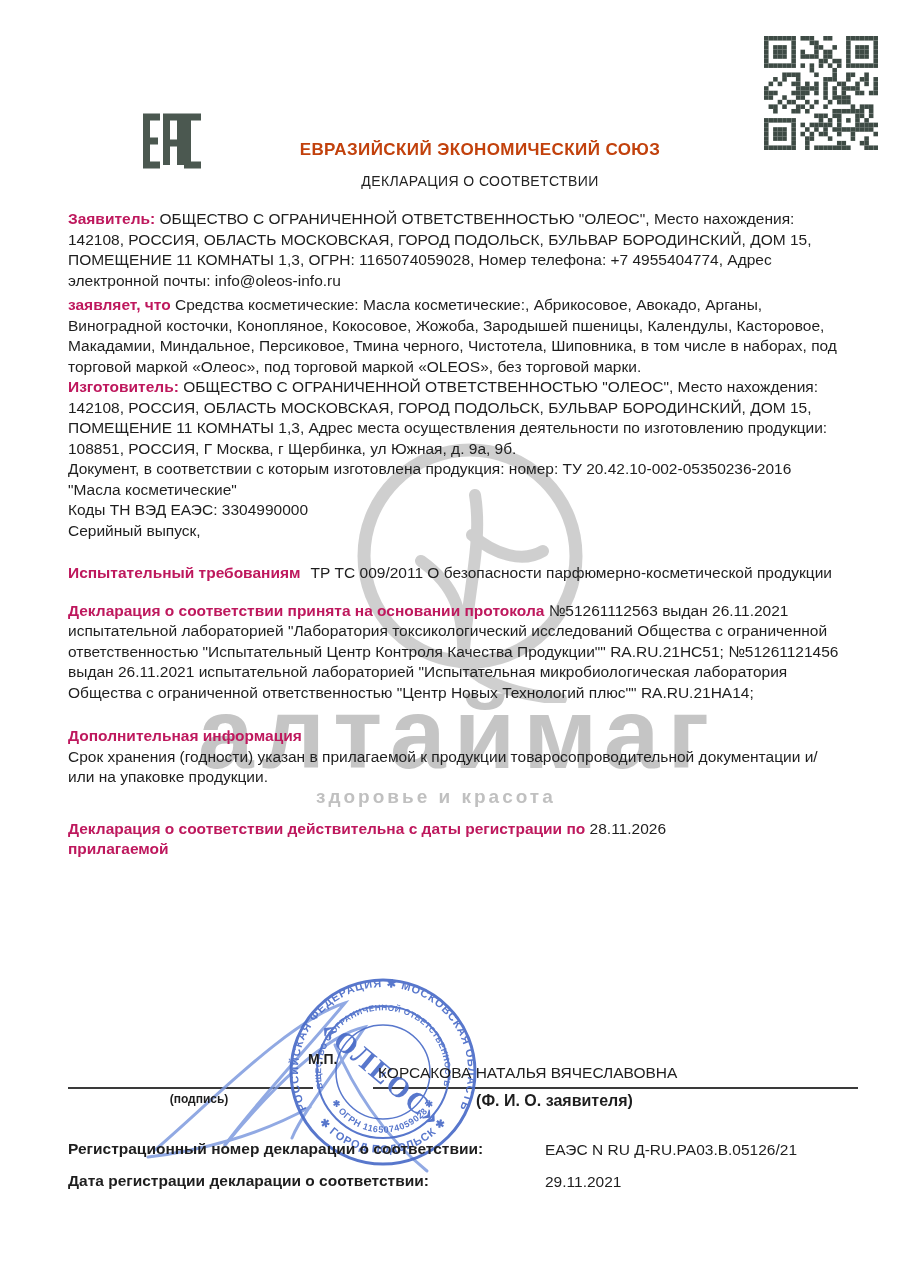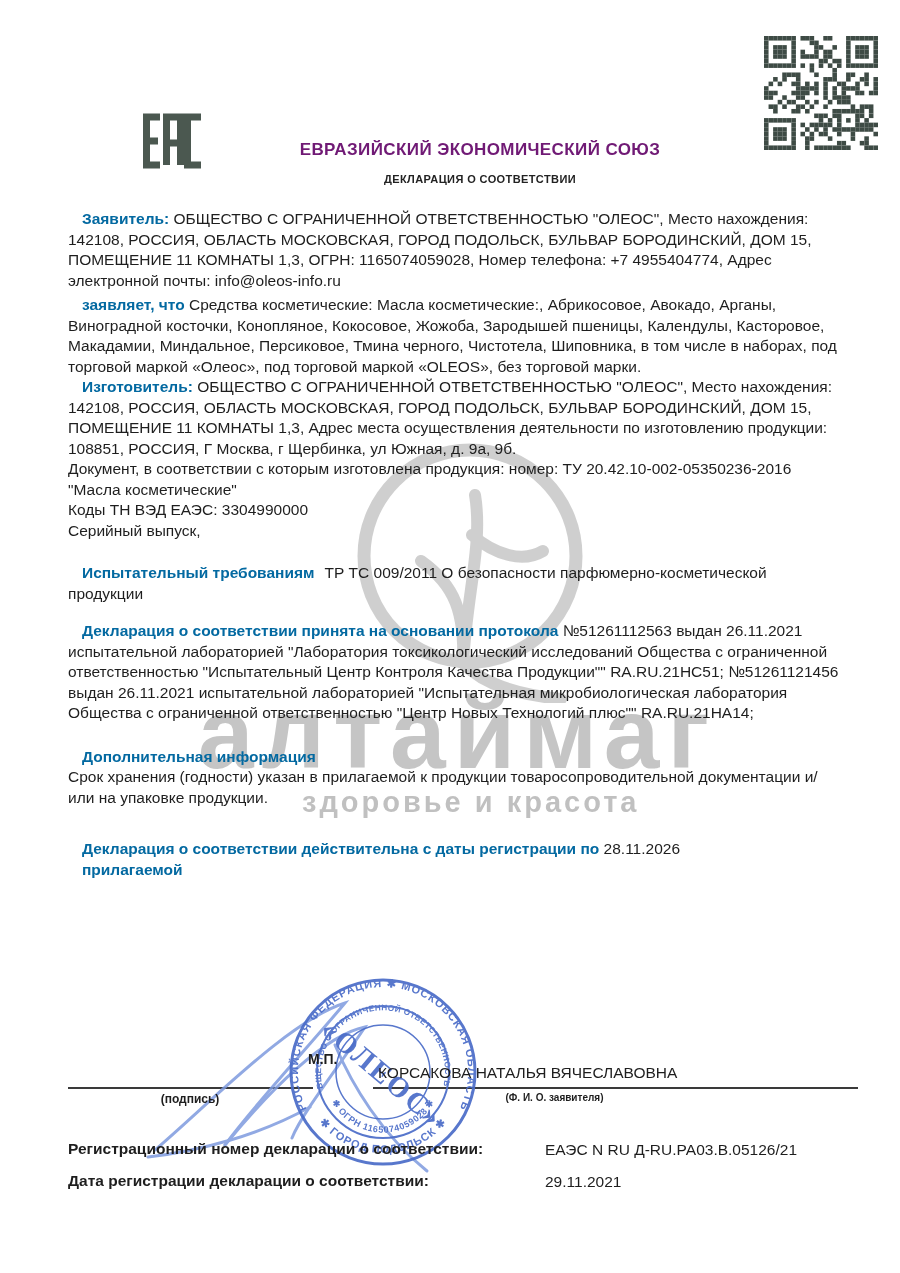--- a/index.html
+++ b/index.html
@@ -2,47 +2,47 @@
 <html><head>
 <meta charset="utf-8">
 <style>
   html,body{margin:0;padding:0;background:#e8e8e8;}
   .page{position:relative;width:900px;height:1273px;margin:0 auto;background:#ffffff;
         font-family:"Liberation Sans",sans-serif;color:#1e1e1e;overflow:hidden;}
   
   .eac-mark{position:absolute;left:140px;top:113px;}
   .qr{position:absolute;left:764px;top:36px;}
   .titles{position:absolute;left:170px;top:140px;width:620px;text-align:center;}
-  .title-union{font-size:17px;font-weight:bold;letter-spacing:.4px;color:#701a75;}
-  .title-doc{font-size:11px;font-weight:bold;letter-spacing:.4px;color:#222;margin-top:13px;}
+  .title-union{font-size:17px;font-weight:bold;letter-spacing:.4px;color:#c2410c;}
+  .title-doc{font-size:14px;font-weight:normal;letter-spacing:.4px;color:#222;margin-top:13px;}
   
   .content{position:absolute;left:68px;top:209px;width:772px;font-size:15.5px;line-height:20.5px;z-index:1;}
-  .content b{color:#0369a1;margin-left:14px;}
+  .content b{color:#be185d;}
   .par{margin:0;}
   .gap4{margin-top:4px;} .gap16{margin-top:22px;} .gap17{margin-top:17px;}
   .gap23{margin-top:23px;} .gap32{margin-top:31px;}
   .complies-lbl{margin-right:10px;}
   
   .wm{position:absolute;z-index:0;pointer-events:none;}
   .wm-brand{left:198px;top:683px;font-size:100px;font-weight:bold;letter-spacing:8px;
             color:rgba(140,140,140,.5);line-height:1;white-space:nowrap;}
-  .wm-tagline{left:302px;top:786px;font-size:29px;font-weight:bold;letter-spacing:3px;
+  .wm-tagline{left:316px;top:786px;font-size:19px;font-weight:bold;letter-spacing:3px;
               color:rgba(140,140,140,.55);white-space:nowrap;}
   .wm-tree{left:345px;top:443px;opacity:.42;}
   
   .stamp-svg{position:absolute;left:273px;top:962px;z-index:3;opacity:.92;}
   .sig-svg{position:absolute;left:140px;top:985px;z-index:3;opacity:.85;}
   .mp{position:absolute;left:308px;top:1051px;font-size:14px;font-weight:bold;z-index:4;}
   .fio-name{position:absolute;left:378px;top:1064px;font-size:15.5px;z-index:4;}
   .sig-line-left{position:absolute;left:68px;top:1087px;width:245px;border-top:2px solid #3a3a3a;z-index:2;}
   .sig-line-right{position:absolute;left:373px;top:1087px;width:485px;border-top:2px solid #3a3a3a;z-index:2;}
-  .cap-sign{position:absolute;left:130px;top:1092px;width:120px;text-align:center;
+  .cap-sign{position:absolute;left:139px;top:1092px;width:120px;text-align:center;
             font-size:12px;font-weight:bold;z-index:4;}
   .cap-fio{position:absolute;left:472px;top:1092px;width:165px;text-align:center;
-           font-size:10px;font-weight:bold;z-index:4;}
+           font-size:16px;font-weight:bold;z-index:4;}
   
   .reg-row1-label{position:absolute;left:68px;top:1140px;font-size:15.5px;font-weight:bold;z-index:4;}
   .reg-row1-value{position:absolute;left:545px;top:1141px;font-size:15.5px;z-index:4;}
   .reg-row2-label{position:absolute;left:68px;top:1172px;font-size:15.5px;font-weight:bold;z-index:4;text-align:right;}
   .reg-row2-value{position:absolute;left:545px;top:1173px;font-size:15.5px;z-index:4;}
 </style>
 </head>
 <body>
 
 <div class="page">

